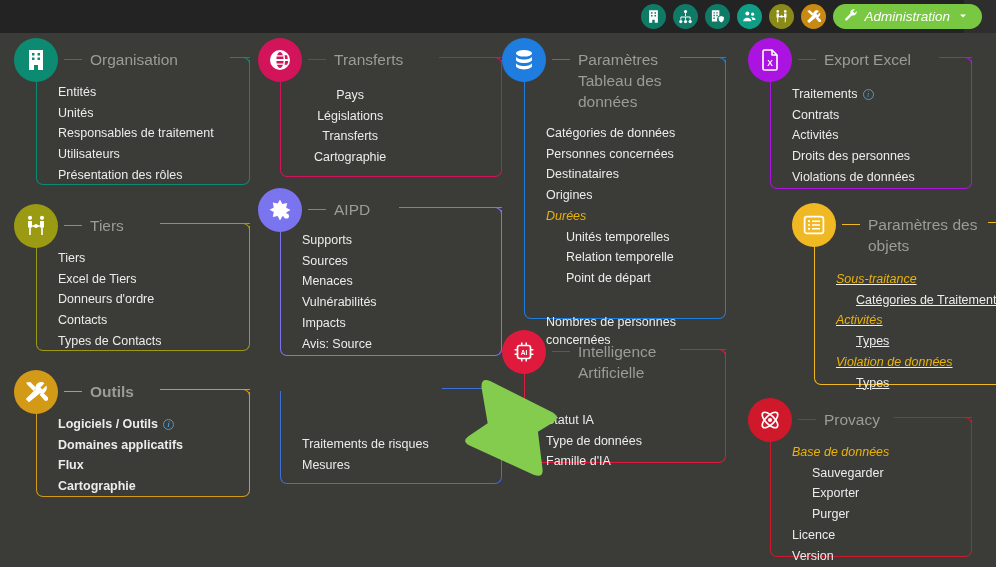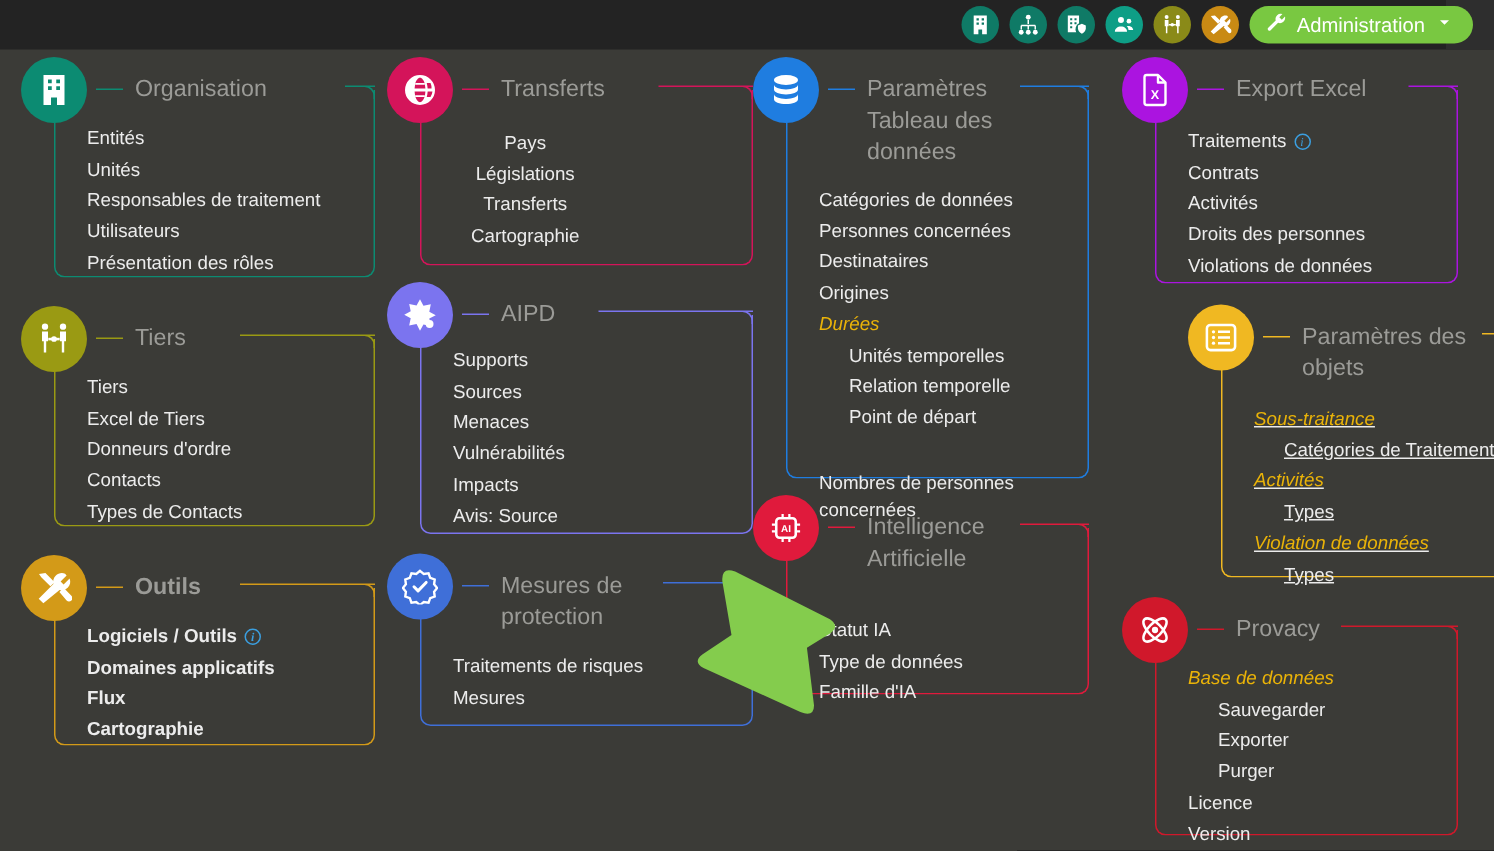--- a/index.html
+++ b/index.html
@@ -23,20 +23,21 @@
     display: flex; align-items: center; justify-content: center;
     flex: 0 0 auto; z-index: 2;
   }
   .tb-icon svg { width: 15px; height: 15px; fill: #ffffff; }
   .admin-btn {
     height: 25px; border-radius: 13px; background: #79c841;
     display: flex; align-items: center; gap: 6px;
     padding: 0 13px 0 11px; color: #fff; font-size: 13.5px;
     z-index: 2; border: none; cursor: pointer;
     font-family: "Liberation Sans", sans-serif;
+    font-style: italic;
   }
   .admin-btn svg { width: 14px; height: 14px; fill: #fff; }
   .admin-chev { font-size: 11px; line-height: 1; margin-left: 1px; }
 
   
   .panel { position: absolute; }
   .panel-box {
     position: absolute; left: 22px; top: 19px;
     border: 1.4px solid var(--c);
     border-top: none;
@@ -260,31 +261,20 @@
           <div class="item"><span>Menaces</span></div>
           <div class="item"><span>Vulnérabilités</span></div>
           <div class="item"><span>Impacts</span></div>
           <div class="item"><span>Avis: Source</span></div>
         </div>
       </div>
       <div class="panel" style="left: 258px; top: 369px; width: 252px; height: 119px; --c: #3f6fd8;">
         <div class="panel-box" style="left: 22px; top: 22px; width: 222px; height: 93px;"></div>
         <div class="head-rail" style="left: 184px; width: 60px;"></div>
         <div style="position: absolute; right: 8px; top: 19px; width: 9px; height: 9px; border-top: 1.4px solid rgb(63, 111, 216); border-right: 1.4px solid rgb(63, 111, 216); border-radius: 0px 7px 0px 0px;"></div>
-        <div class="panel-head">
-          <div class="head-circle">
-            <svg viewBox="0 0 24 24">
-              <path d="M12 1.6l2.5 2 3.2-.4 1.1 3 3 1.1-.4 3.2 2 2.5-2 2.5.4 3.2-3 1.1-1.1 3-3.2-.4-2.5 2-2.5-2-3.2.4-1.1-3-3-1.1.4-3.2-2-2.5 2-2.5-.4-3.2 3-1.1 1.1-3 3.2.4 2.5-2z" fill="none" stroke="#fff" stroke-width="1.6"></path>
-              <path d="M8 12.2l2.7 2.7 5.4-5.6" fill="none" stroke="#fff" stroke-width="2" stroke-linecap="round" stroke-linejoin="round"></path>
-            </svg>
-          </div>
-          <div class="head-dash"></div>
-          <div class="head-title">Mesures de
-protection</div>
-        </div>
         <div class="items" style="left: 44px; top: 65px;">
           <div class="item"><span>Traitements de risques</span></div>
           <div class="item"><span>Mesures</span></div>
         </div>
       </div>
       <div class="panel" style="left: 502px; top: 38px; width: 232px; height: 285px; --c: #1f7de0;">
         <div class="panel-box" style="left: 22px; top: 22px; width: 202px; height: 259px;"></div>
         <div class="head-rail" style="left: 178px; width: 46px;"></div>
         <div style="position: absolute; right: 8px; top: 19px; width: 9px; height: 9px; border-top: 1.4px solid rgb(31, 125, 224); border-right: 1.4px solid rgb(31, 125, 224); border-radius: 0px 7px 0px 0px;"></div>
         <div class="panel-head">

